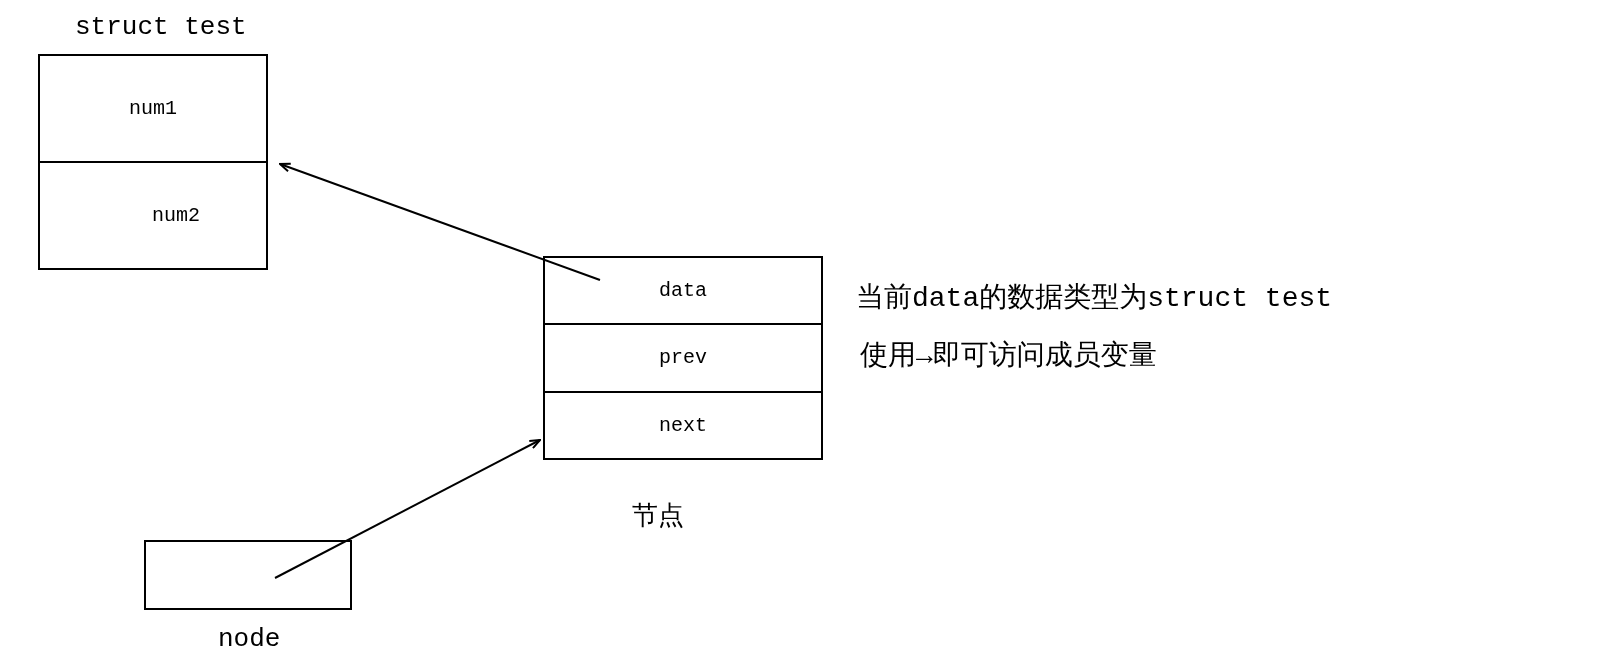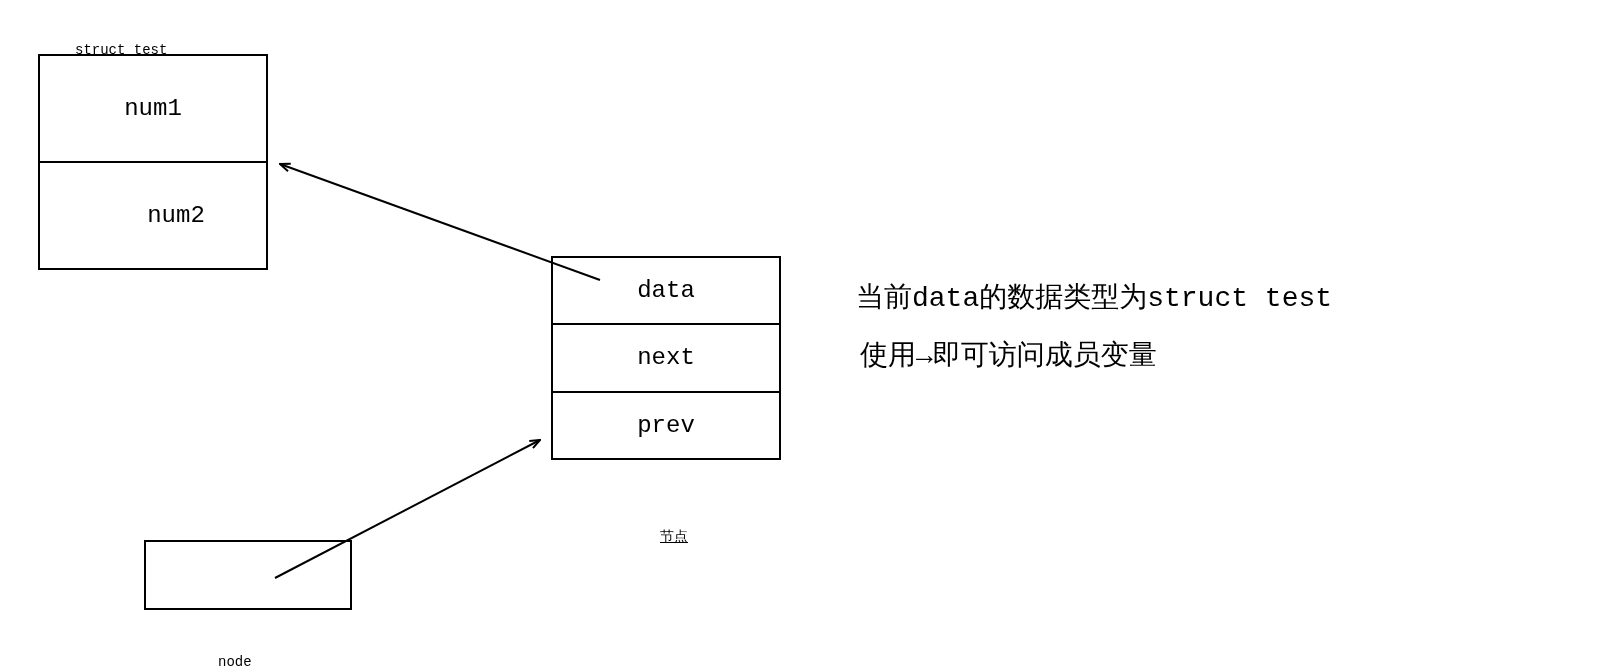--- a/index.html
+++ b/index.html
@@ -14,30 +14,29 @@
     .box {
       position: absolute;
       border: 2px solid #000;
       box-sizing: border-box;
     }
     .cell {
       border-bottom: 2px solid #000;
       display: flex;
       align-items: center;
       justify-content: center;
-      font-size: 24px;
+      font-size: 20px;
       box-sizing: border-box;
     }
     .cell:last-child {
       border-bottom: none;
     }
     .label {
       position: absolute;
-      font-size: 14px;
-      margin-top: 30px;
+      font-size: 26px;
     }
     .explain {
       position: absolute;
       font-size: 28px;
       line-height: 1.5;
     }
     svg {
       position: absolute;
       top: 0;
       left: 0;
@@ -47,27 +46,27 @@
 </head>
 <body>
 
 <div class="label" style="left:75px; top:12px;">struct test</div>
 
 <div class="box" style="left:38px; top:54px; width:230px; height:216px; display:flex; flex-direction:column;">
   <div class="cell" style="flex:1;">num1</div>
   <div class="cell" style="flex:1;padding-left:46px;">num2</div>
 </div>
 
-<div class="box" style="left:543px; top:256px; width:230px; height:204px; display:flex; flex-direction:column;margin-left:8px;">
+<div class="box" style="left:543px; top:256px; width:280px; height:204px; display:flex; flex-direction:column;">
   <div class="cell" style="flex:1;">data</div>
+  <div class="cell" style="flex:1;">prev</div>
   <div class="cell" style="flex:1;">next</div>
-  <div class="cell" style="flex:1;">prev</div>
 </div>
 
-<div class="label" style="left:660px; top:498px;text-decoration:underline;">节点</div>
+<div class="label" style="left:632px; top:498px;">节点</div>
 
 <div class="box" style="left:144px; top:540px; width:208px; height:70px;"></div>
 
 <div class="label" style="left:218px; top:624px;">node</div>
 
 <div class="explain" style="left:856px; top:278px;">当前data的数据类型为struct test</div>
 
 <div class="explain" style="left:860px; top:336px;">
   <div>使用→即可访问成员变量</div>
 </div>

